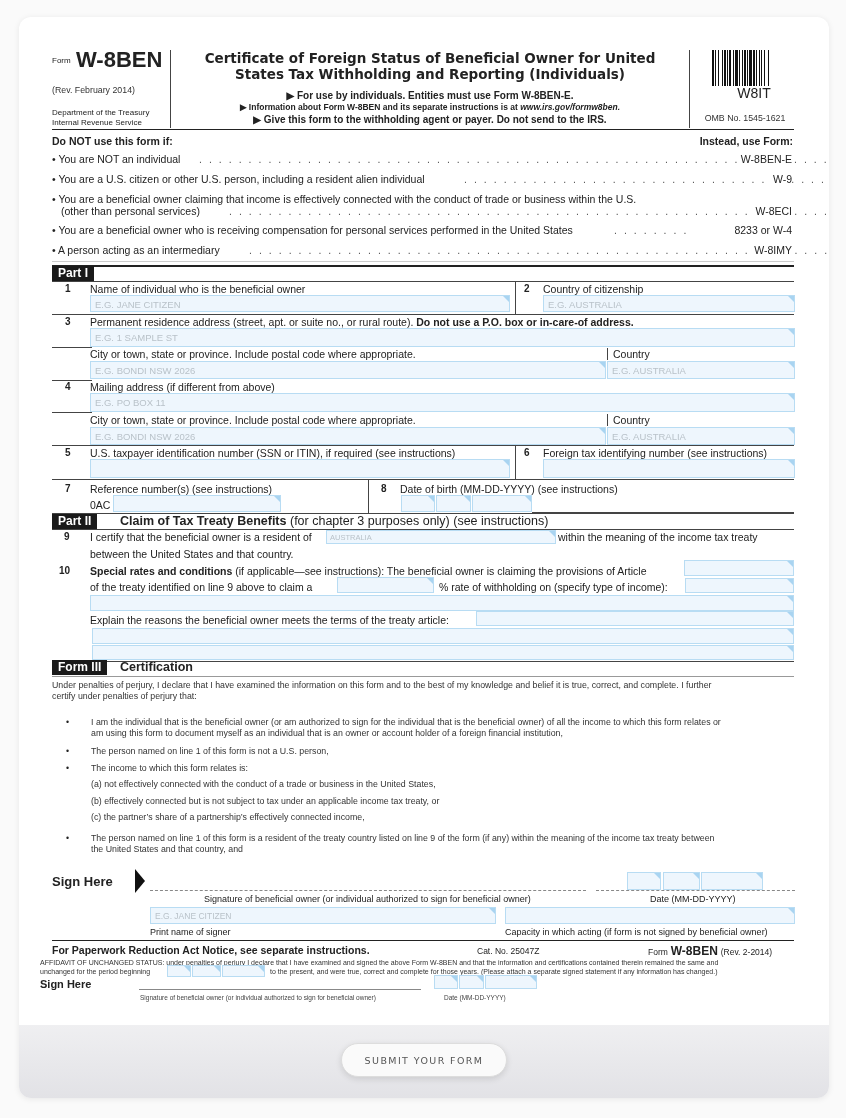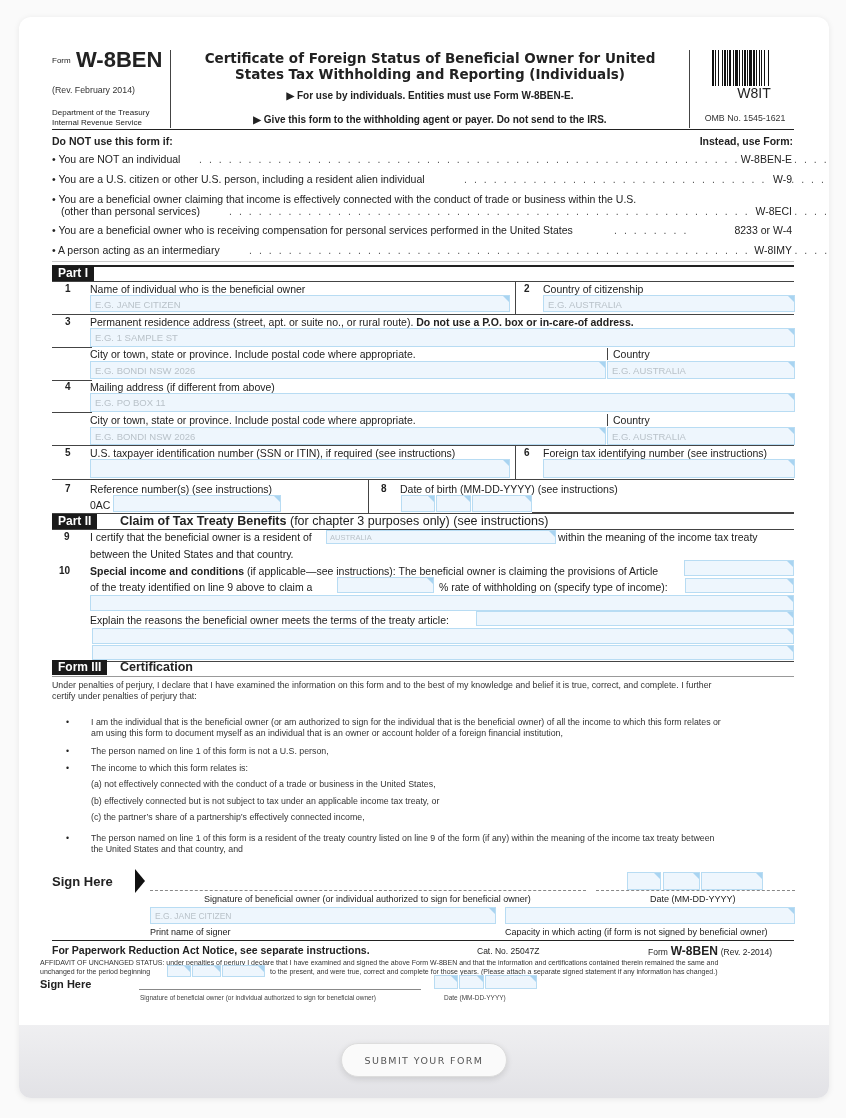--- a/index.html
+++ b/index.html
@@ -34,20 +34,21 @@
   <div class="abs small" style="left:33px;top:68px;">(Rev. February 2014)</div>
   <div class="abs" style="left:33px;top:91px;font-size:8px;">Department of the Treasury</div>
   <div class="abs" style="left:33px;top:101px;font-size:8px;">Internal Revenue Service</div>
   <div class="vl" style="left:151px;top:33px;height:78px;"></div>
 
   <div class="abs" style="left:152px;top:33px;width:518px;text-align:center;font-family:'DejaVu Sans',sans-serif;font-size:13.5px;font-weight:bold;line-height:16px;">
     <div>Certificate of Foreign Status of Beneficial Owner for United</div>
     <div>States Tax Withholding and Reporting (Individuals)</div>
   </div>
   <div class="abs" style="left:152px;top:73px;width:518px;text-align:center;font-size:10px;font-weight:bold;">▶ For use by individuals. Entities must use Form W-8BEN-E.</div>
+  <div class="abs" style="left:152px;top:85px;width:518px;text-align:center;font-size:8.5px;font-weight:bold;"><span>▶ Information about Form W-8BEN and its separate instructions is at </span><i>www.irs.gov/formw8ben.</i></div>
   <div class="abs" style="left:152px;top:97px;width:518px;text-align:center;font-size:10px;font-weight:bold;">▶ Give this form to the withholding agent or payer. Do not send to the IRS.</div>
   <div class="vl" style="left:670px;top:33px;height:78px;"></div>
 
   <div class="abs" id="barcode" style="left:693px;top:33px;width:84px;height:36px;">
       <div style="position: absolute; top: 0px; height: 36px; background: rgb(17, 17, 17); left: 0px; width: 2px;"></div>
       <div style="position: absolute; top: 0px; height: 36px; background: rgb(17, 17, 17); left: 3px; width: 1px;"></div>
       <div style="position: absolute; top: 0px; height: 36px; background: rgb(17, 17, 17); left: 6px; width: 1px;"></div>
       <div style="position: absolute; top: 0px; height: 36px; background: rgb(17, 17, 17); left: 10px; width: 1px;"></div>
       <div style="position: absolute; top: 0px; height: 36px; background: rgb(17, 17, 17); left: 12px; width: 2px;"></div>
       <div style="position: absolute; top: 0px; height: 36px; background: rgb(17, 17, 17); left: 15px; width: 1px;"></div>
@@ -156,21 +157,21 @@
   <div class="part-title" style="left:101px;top:497px;"><b>Claim of Tax Treaty Benefits</b><span> (for chapter 3 purposes only) (see instructions)</span></div>
   <div class="hl" style="left:33px;top:512px;width:742px;"></div>
 
   <div class="num" style="left:45px;top:514px;">9</div>
   <div class="lbl" style="left:71px;top:514px;">I certify that the beneficial owner is a resident of</div>
   <div class="inp" style="left:307px;top:513px;width:230px;height:14px;font-size:7.5px;padding:2px 3px;">AUSTRALIA</div>
   <div class="lbl" style="left:539px;top:514px;">within the meaning of the income tax treaty</div>
   <div class="lbl" style="left:71px;top:531px;">between the United States and that country.</div>
 
   <div class="num" style="left:40px;top:548px;">10</div>
-  <div class="lbl" style="left:71px;top:548px;"><b>Special income and conditions</b><span> (if applicable—see instructions): The beneficial owner is claiming the provisions of Article</span></div>
+  <div class="lbl" style="left:71px;top:548px;"><b>Special rates and conditions</b><span> (if applicable—see instructions): The beneficial owner is claiming the provisions of Article</span></div>
   <div class="inp" style="left:665px;top:543px;width:110px;height:16px;"></div>
   <div class="lbl" style="left:71px;top:564px;">of the treaty identified on line 9 above to claim a</div>
   <div class="inp" style="left:318px;top:560px;width:97px;height:16px;"></div>
   <div class="lbl" style="left:420px;top:564px;">% rate of withholding on (specify type of income):</div>
   <div class="inp" style="left:666px;top:561px;width:109px;height:15px;"></div>
   <div class="inp" style="left:71px;top:578px;width:704px;height:16px;"></div>
   <div class="lbl" style="left:71px;top:597px;">Explain the reasons the beneficial owner meets the terms of the treaty article:</div>
   <div class="inp" style="left:457px;top:594px;width:318px;height:15px;"></div>
   <div class="inp" style="left:73px;top:611px;width:702px;height:16px;"></div>
   <div class="inp" style="left:73px;top:628px;width:702px;height:15px;"></div>

